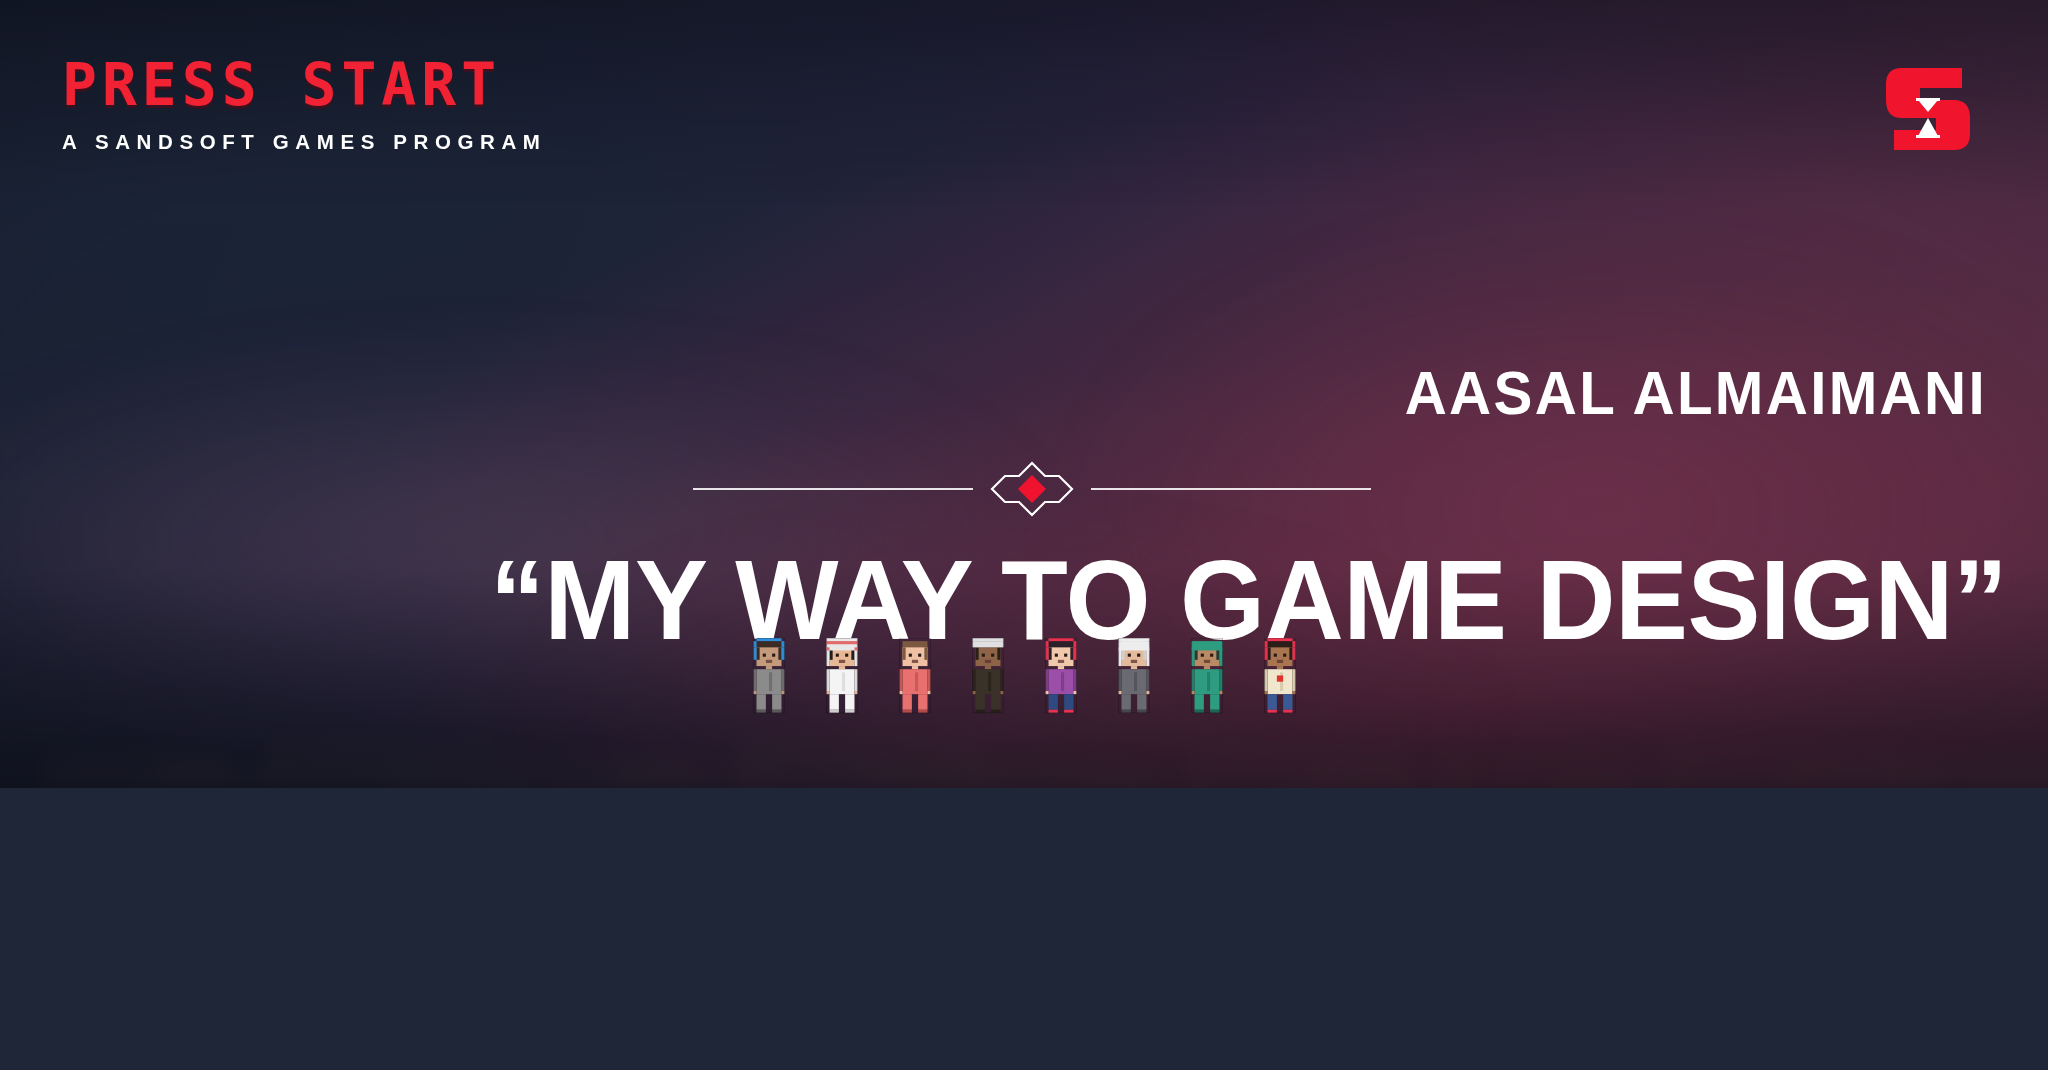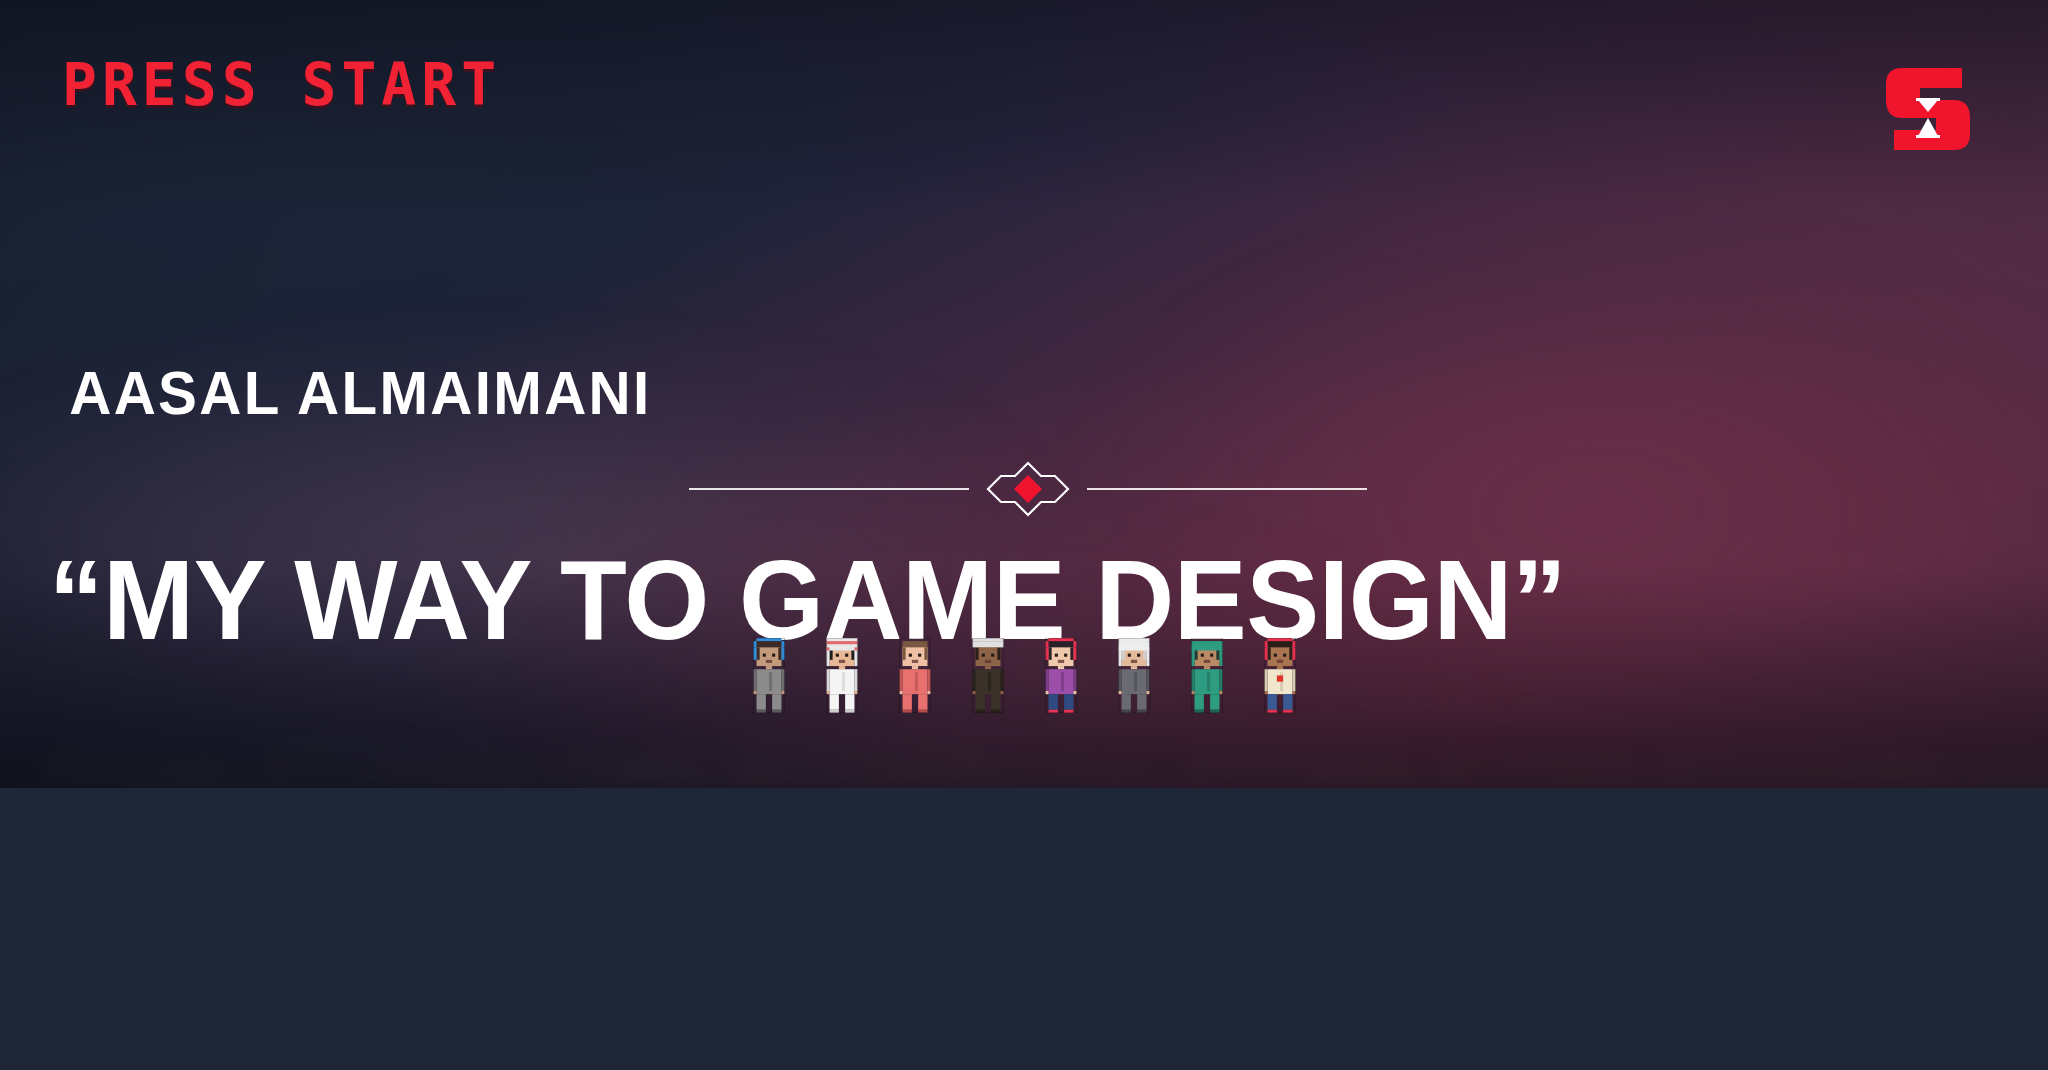--- a/index.html
+++ b/index.html
@@ -87,22 +87,22 @@
 
   
   .corp-logo {
     position:absolute; right:76px; top:62px;
     width:88px; height:92px;
   }
 
   
   .center {
     position:absolute;
-    left:8px; right:0; top:362px;
-    text-align:left;
+    left:16px; right:0; top:362px;
+    text-align:right;
   }
   .speaker-name {
     font-family:"Liberation Sans Narrow","Liberation Sans", sans-serif;
     font-weight:700;
     font-size:62px;
     line-height:1;
     letter-spacing:2.5px;
     color:#ffffff;
     white-space:nowrap;
     transform:scaleX(0.94);
@@ -174,20 +174,21 @@
       <i style="left: 92%; width: 9%; height: 42px;"></i>
       <i style="left: 96%; width: 6%; height: 24px;"></i>
     </div>
   <div class="bg-glow-a"></div>
   <div class="bg-glow-b"></div>
   <div class="bg-glow-c"></div>
   <div class="bg-vignette"></div>
 
   <div class="brand">
     <div class="brand-title">PRESS START</div>
+    <div class="brand-sub">A SANDSOFT GAMES PROGRAM</div>
   </div>
 
   <div class="corp-logo">
     <svg viewBox="0 0 88 92" width="88" height="92">
       <path d="M18 6 H78 V26 H36 V38 H70 Q86 38 86 56 V72 Q86 88 70 88 H10 V68 H52 V56 H18 Q2 56 2 38 V22 Q2 6 18 6 Z" fill="#f0152c"></path>
       <path d="M34 38 H54 L44 50 Z" fill="#ffffff"></path>
       <path d="M34 74 H54 L44 56 Z" fill="#ffffff"></path>
       <rect x="32" y="36" width="24" height="3" fill="#ffffff"></rect>
       <rect x="32" y="73" width="24" height="3" fill="#ffffff"></rect>
     </svg>

